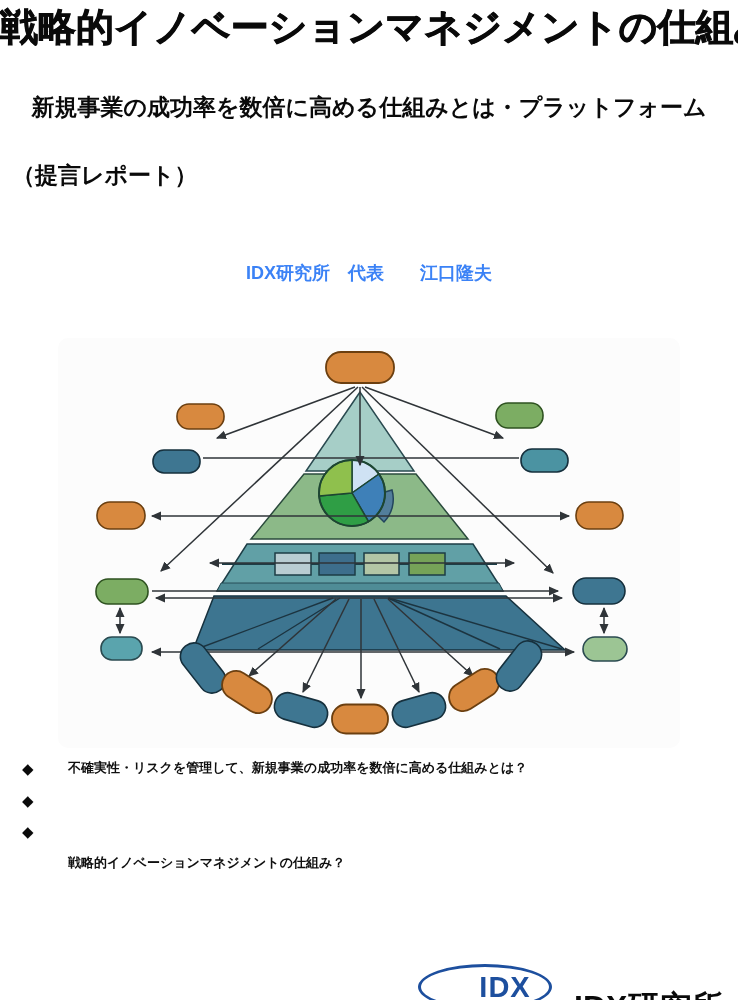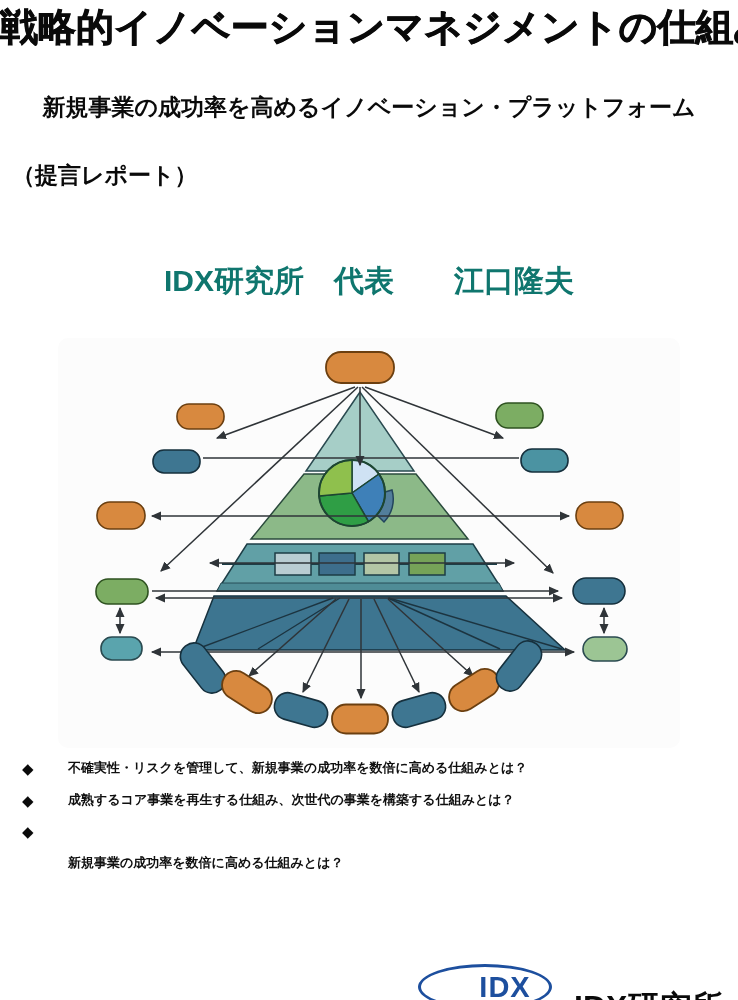--- a/index.html
+++ b/index.html
@@ -16,42 +16,42 @@
   .subtitle{
     position:absolute;top:92px;left:0;width:738px;text-align:center;
     font-size:23px;font-weight:900;color:#0a0a0a;white-space:nowrap;
   }
   .report-label{
     position:absolute;top:160px;left:12px;width:738px;text-align:left;
     font-size:23px;font-weight:900;color:#0a0a0a;
   }
   .author{
     position:absolute;top:261px;left:0;width:738px;text-align:center;
-    font-size:30px;font-weight:900;color:#0f766e;white-space:pre;
+    font-size:18px;font-weight:900;color:#3b82f6;white-space:pre;
   }
   .diagram-wrap{position:absolute;top:338px;left:0;width:738px;height:412px;}
   .bullets{position:absolute;top:753px;left:18px;width:706px;}
   .bullet-row{display:flex;align-items:flex-start;line-height:30.5px;}
   .bullet-marker{width:46px;flex:0 0 46px;font-size:15px;padding-left:4px;padding-top:1px;color:#0a0a0a;}
   .bullet-text{font-size:13px;font-weight:900;color:#0f0f0f;white-space:nowrap;}
   .footer{
     position:absolute;top:944px;left:418px;display:flex;align-items:center;gap:22px;
   }
   .logo-ellipse{
     width:128px;height:40px;border-radius:50%;
     display:flex;align-items:center;justify-content:center;flex:0 0 auto;
   }
   .logo-text{font-size:29px;font-weight:900;letter-spacing:1px;line-height:1;}
   .org-name{font-size:32px;font-weight:900;color:#0a0a0a;white-space:nowrap;margin-top:42px;}
 </style>
 </head>
 <body>
 
 <div class="title">戦略的イノベーションマネジメントの仕組み</div>
-<div class="subtitle">新規事業の成功率を高めるイノベーション・プラットフォーム</div>
+<div class="subtitle">新規事業の成功率を数倍に高める仕組みとは・プラットフォーム</div>
 <div class="report-label">（提言レポート）</div>
 <div class="author">IDX研究所　代表　　江口隆夫</div>
 
 <div class="diagram-wrap">
 <svg width="738" height="412" viewBox="0 0 738 412">
   <defs>
     <marker id="ah" viewBox="0 0 10 10" markerWidth="7.5" markerHeight="7.5" refX="8" refY="5" orient="auto-start-reverse">
       <path d="M0,1 L9,5 L0,9 z" fill="#2f3438"></path>
     </marker>
   </defs>
@@ -135,28 +135,27 @@
 </svg>
 </div>
 
 <div class="bullets">
   <div class="bullet-row">
     <span class="bullet-marker">◆</span>
     <span class="bullet-text">不確実性・リスクを管理して、新規事業の成功率を数倍に高める仕組みとは？</span>
   </div>
   <div class="bullet-row">
     <span class="bullet-marker">◆</span>
-    <span class="bullet-text">成熟するコア事業を再生する仕組み、次世代の事業を構築する仕組みとは？</span>
   </div>
   <div class="bullet-row">
     <span class="bullet-marker">◆</span>
   </div>
   <div class="bullet-row">
     <span class="bullet-marker"></span>
-    <span class="bullet-text">新規事業の成功率を数倍に高める仕組みとは？</span>
+    <span class="bullet-text">戦略的イノベーションマネジメントの仕組み？</span>
   </div>
 </div>
 
 <div class="footer">
   <div class="logo-ellipse" id="logoEllipse" style="border: 3px solid rgb(29, 79, 158);">
     <span class="logo-text" id="logoText" style="color: rgb(29, 79, 158); margin-left: 40px;">IDX</span>
   </div>
   <div class="org-name">IDX研究所</div>
 </div>
 

